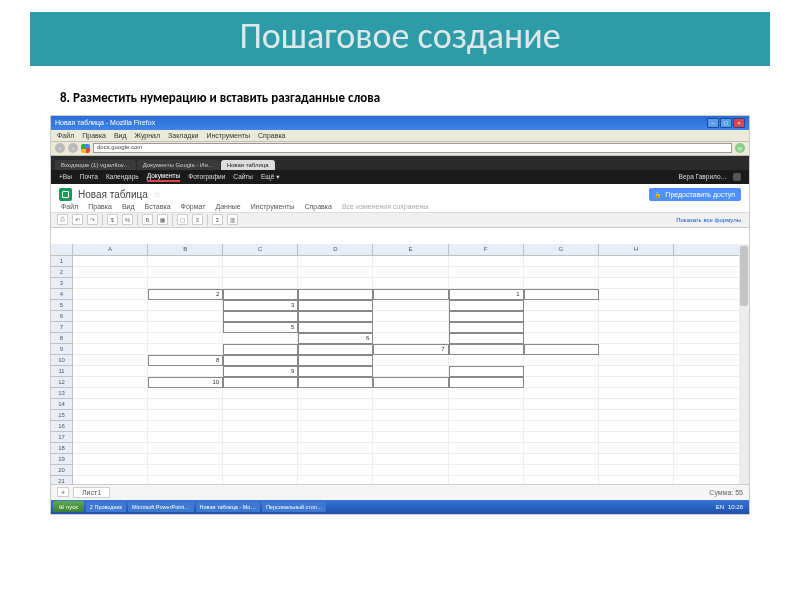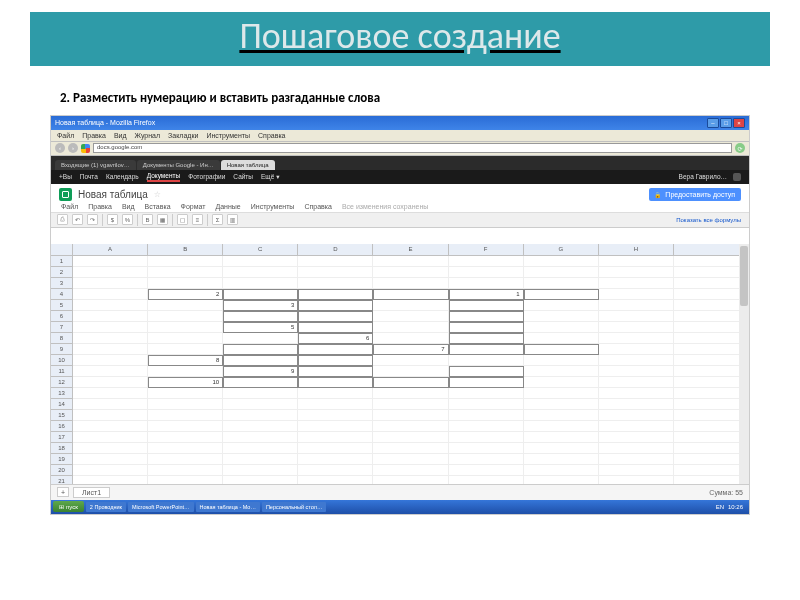--- a/index.html
+++ b/index.html
@@ -1,17 +1,17 @@
 <!DOCTYPE html>
 <html><head>
 <meta charset="utf-8">
 <style>
   * { margin: 0; padding: 0; box-sizing: border-box; }
   body { width: 800px; height: 600px; background: #fff; font-family: Calibri, Arial, sans-serif; overflow: hidden; position: relative; }
-  .title-band { background: #2e9ba8; width: 740px; margin: 12px auto 0; padding: 6px 0 10px; text-align: center; text-decoration: underline; }
+  .title-band { background: #2e9ba8; width: 740px; margin: 12px auto 0; padding: 6px 0 10px; text-align: center; }
   .title-band .ln { color: #dde8ea; font-size: 36px; font-weight: 300; line-height: 1.05; }
   .subtitle { font-size: 13px; font-weight: bold; color: #000; margin: 24px 0 10px 60px; }
   .screenshot { width: 700px; height: 400px; margin: 4px auto; border: 1px solid #ccc; background: #f4f4f4; position: relative; overflow: hidden; font-family: Arial, sans-serif; }
   
   .win-title { height: 14px; background: linear-gradient(#2a6cd6,#3f84e8); display: flex; align-items: center; justify-content: space-between; padding: 0 4px; font-size: 7px; color: #fff; }
   .win-title .wt-right { display: flex; gap: 1px; }
   .win-btn { width: 12px; height: 10px; background: #5a9de8; border: 1px solid #1a4a9a; border-radius: 1px; font-size: 6px; display: flex; align-items: center; justify-content: center; color: #fff; }
   .win-btn.close { background: #d44; }
   .menu-row { height: 12px; background: #ece9d8; display: flex; align-items: center; gap: 8px; padding: 0 6px; font-size: 7px; color: #333; border-bottom: 1px solid #c0c0c0; }
   .addr-row { height: 14px; background: #ece9d8; display: flex; align-items: center; gap: 3px; padding: 0 4px; border-bottom: 1px solid #c0c0c0; }
@@ -65,21 +65,21 @@
   .taskbar .tapp { background: #3f78d0; color: #fff; font-size: 5.5px; padding: 2px 4px; border-radius: 1px; white-space: nowrap; overflow: hidden; max-width: 90px; }
   .taskbar .tray { margin-left: auto; display: flex; gap: 4px; align-items: center; color: #fff; font-size: 6px; padding: 0 4px; }
 </style>
 </head>
 <body>
 
 <div class="title-band">
   <div class="ln">Пошаговое создание</div>
 </div>
 
-<div class="subtitle">2. Разместить нумерацию и вставить  разгаданные слова</div>
+<div class="subtitle">8. Разместить нумерацию и вставить  разгаданные слова</div>
 
 <div class="screenshot">
 
   <div class="win-title">
     <span>Новая таблица - Mozilla Firefox</span>
     <div class="wt-right">
       <div class="win-btn">–</div>
       <div class="win-btn">□</div>
       <div class="win-btn close">×</div>
     </div>

